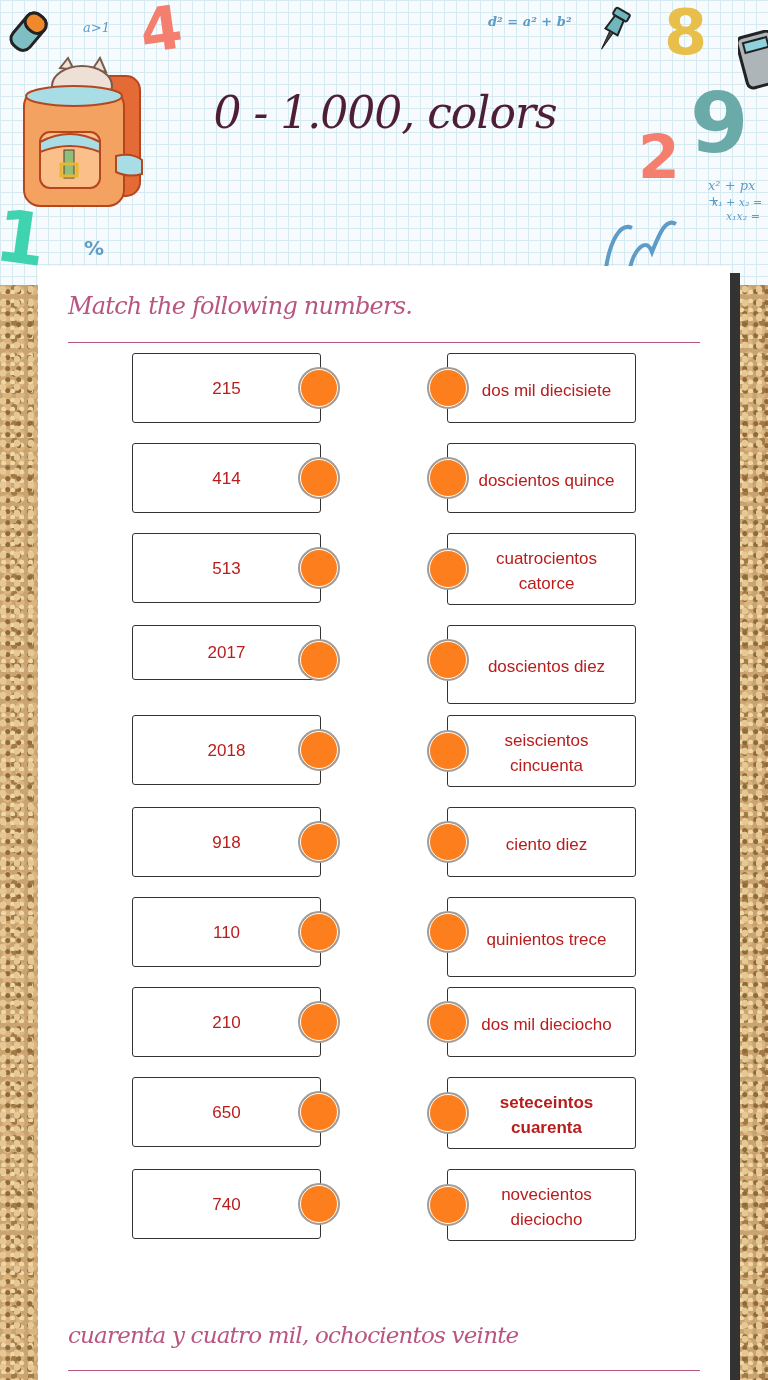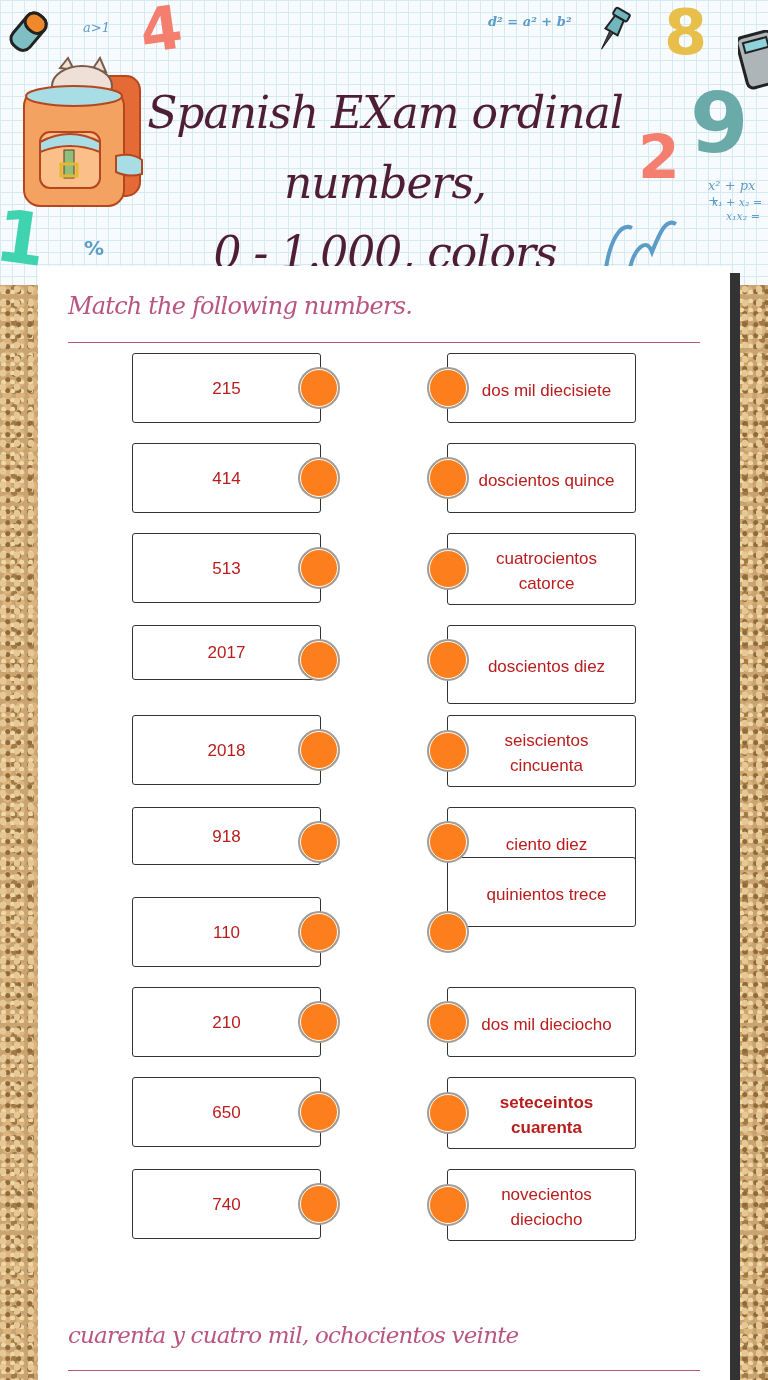--- a/index.html
+++ b/index.html
@@ -84,21 +84,20 @@
     <ellipse cx="62" cy="30" rx="30" ry="20" fill="#eee0d6" stroke="#7a5a4a" stroke-width="2"></ellipse>
     <rect x="4" y="34" width="100" height="116" rx="16" fill="#f4a261" stroke="#b5461e" stroke-width="2"></rect>
     <ellipse cx="54" cy="40" rx="48" ry="10" fill="#a8dde6" stroke="#b5461e" stroke-width="2"></ellipse>
     <rect x="20" y="76" width="60" height="56" rx="10" fill="#fbc08a" stroke="#b5461e" stroke-width="2"></rect>
     <path d="M20 86 Q50 70 80 86 L80 96 Q50 84 20 96 Z" fill="#a8dde6" stroke="#b5461e" stroke-width="2"></path>
     <rect x="44" y="94" width="10" height="28" fill="#8fbf7a" stroke="#5a3a2a" stroke-width="1"></rect>
     <rect x="41" y="108" width="16" height="12" fill="none" stroke="#e6b830" stroke-width="3"></rect>
     <path d="M96 100 Q112 96 122 104 L122 118 Q108 122 96 116 Z" fill="#a8dde6" stroke="#b5461e" stroke-width="2"></path>
   </svg>
   <div class="title">
-    <div>Spanish EXam ordinal numbers,</div>
     <div>0 - 1.000, colors</div>
   </div>
 </div>
 
 <div class="shadow"></div>
 <div class="paper"></div>
 
 <div class="section-title" style="top:292px;">Match the following numbers.</div>
 <div class="rule" style="top:342px;"></div>
 
@@ -110,21 +109,21 @@
   </div>
 <div class="box left" style="top:533px;height:70px;">
     <span>513</span>
   </div>
 <div class="box left" style="top:625px;height:55px;">
     <span>2017</span>
   </div>
 <div class="box left" style="top:715px;height:70px;">
     <span>2018</span>
   </div>
-<div class="box left" style="top:807px;height:58px;">
+<div class="box left" style="top:807px;height:70px;">
     <span>918</span>
   </div>
 <div class="box left" style="top:897px;height:70px;">
     <span>110</span>
   </div>
 <div class="box left" style="top:987px;height:70px;">
     <span>210</span>
   </div>
 <div class="box left" style="top:1077px;height:70px;">
     <span>650</span>
@@ -144,21 +143,21 @@
   </div>
 <div class="box right" style="top:625px;height:79px;">
     <span>doscientos diez</span>
   </div>
 <div class="box right" style="top:715px;height:72px;">
     <span style="display:block;width:110px;">seiscientos cincuenta</span>
   </div>
 <div class="box right" style="top:807px;height:70px;">
     <span>ciento diez</span>
   </div>
-<div class="box right" style="top:857px;height:70px;">
+<div class="box right" style="top:897px;height:80px;">
     <span>quinientos trece</span>
   </div>
 <div class="box right" style="top:987px;height:70px;">
     <span>dos mil dieciocho</span>
   </div>
 <div class="box right" style="top:1077px;height:72px;font-weight:bold;">
     <span style="display:block;width:110px;">seteceintos cuarenta</span>
   </div>
 <div class="box right" style="top:1169px;height:72px;">
     <span style="display:block;width:110px;">novecientos dieciocho</span>

